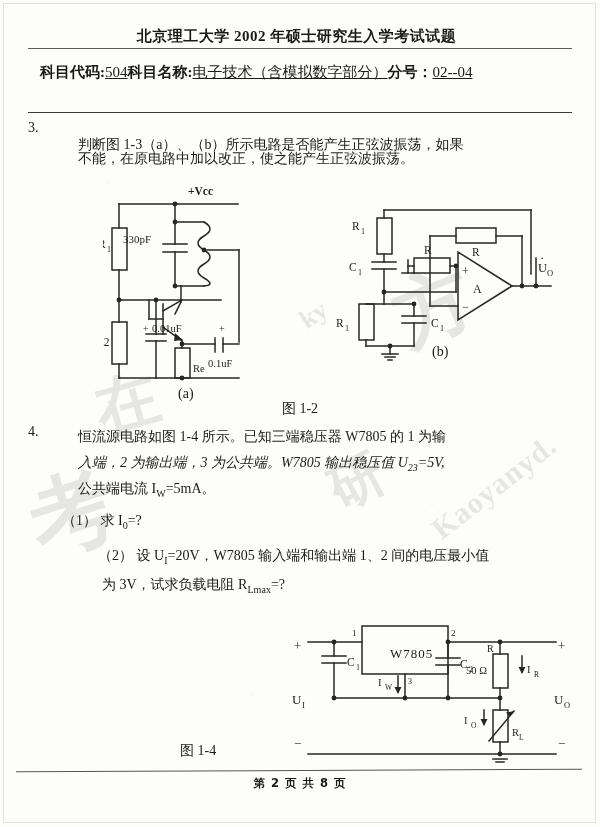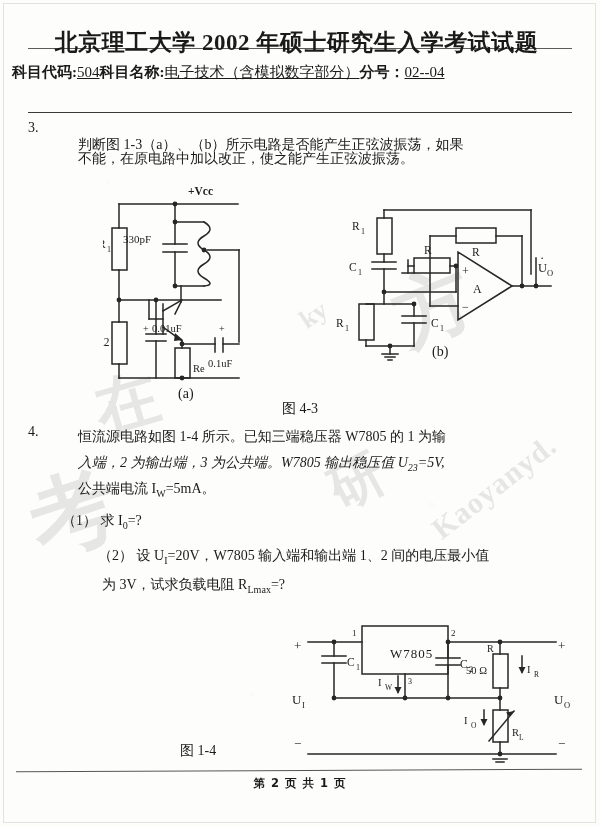--- a/index.html
+++ b/index.html
@@ -56,27 +56,27 @@
 
   
   #header-rule-top {
     position: absolute; left: 28px; top: 48px; width: 544px;
     border-top: 1px solid #5a5a5a;
   }
   #title {
     position: absolute;
     left: 0; top: 27px; width: 593px;
     text-align: center;
-    font-size: 23px;
+    font-size: 15px;
     font-weight: bold;
     letter-spacing: 0.5px;
   }
   #subject-line {
     position: absolute;
-    left: 12px; top: 63px;
+    left: 40px; top: 63px;
     width: 548px;
     font-size: 15px;
     font-weight: bold;
     white-space: nowrap;
   }
   #subject-line .ul { text-decoration: underline; font-weight: normal; }
   #subject-line .lbl { font-weight: bold; }
   #notice {
     position: absolute;
     left: 28px; top: 87px;
@@ -326,21 +326,21 @@
       <text x="137" y="97" font-size="12">A</text>
       <text x="126" y="79" font-size="12">+</text>
       <text x="126" y="115" font-size="12">−</text>
       <text x="202" y="76" font-size="12.5">U</text>
       <text x="211" y="80" font-size="8.5">O</text>
       <text x="204" y="66" font-size="13">·</text>
     </svg>
   </div>
   <div class="figcap" style="left:432px; top:344px;">(b)</div>
 
-  <div class="figcap" style="left:0; top:400px; width:600px; text-align:center;">图 4-3</div>
+  <div class="figcap" style="left:0; top:400px; width:600px; text-align:center;">图 1-2</div>
 
   <div class="qnum" style="left:28px; top:424px;">4.</div>
   <div class="qtext" style="left:78px; top:424px; width:500px;">
     <span>恒流源电路如图 1-4 所示。已知三端稳压器 W7805 的 1 为输</span>
   </div>
   <div class="qtext" style="left:78px; top:450px; width:500px;font-style:italic;">
     入端，2 为输出端，3 为公共端。W7805 输出稳压值 U<sub>23</sub>=5V,
   </div>
   <div class="qtext" style="left:78px; top:476px; width:500px;">
     公共端电流 I<sub>W</sub>=5mA。
@@ -442,14 +442,14 @@
       <text x="2" y="90" font-size="13">U</text>
       <text x="12" y="94" font-size="8.5">I</text>
       <text x="264" y="90" font-size="13">U</text>
       <text x="274" y="94" font-size="8.5">O</text>
     </svg>
   </div>
 
   <div class="figcap" style="left:180px; top:742px;">图 1-4</div>
 
   <div id="footer-rule"></div>
-  <div id="footer">第 2 页 共 1 页</div>
+  <div id="footer">第 2 页 共 8 页</div>
 </div>
 
 </body></html>

